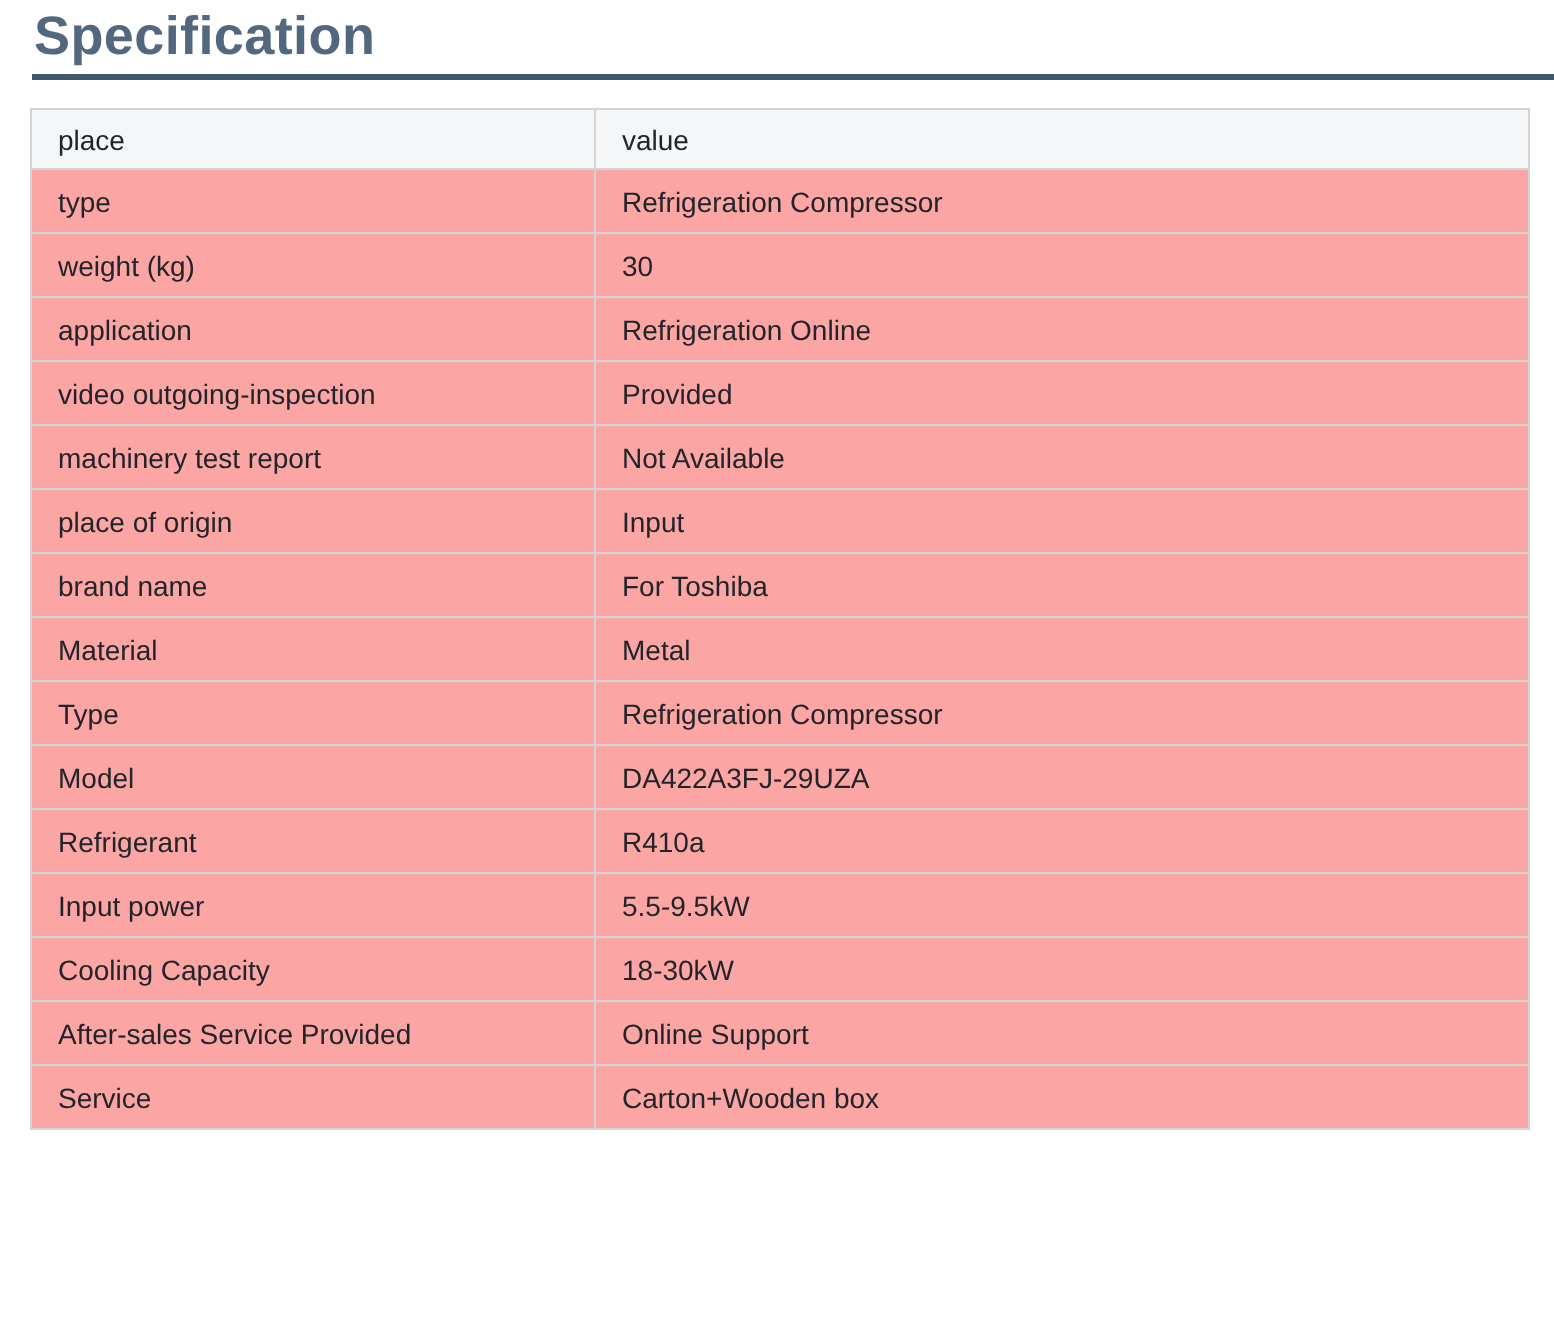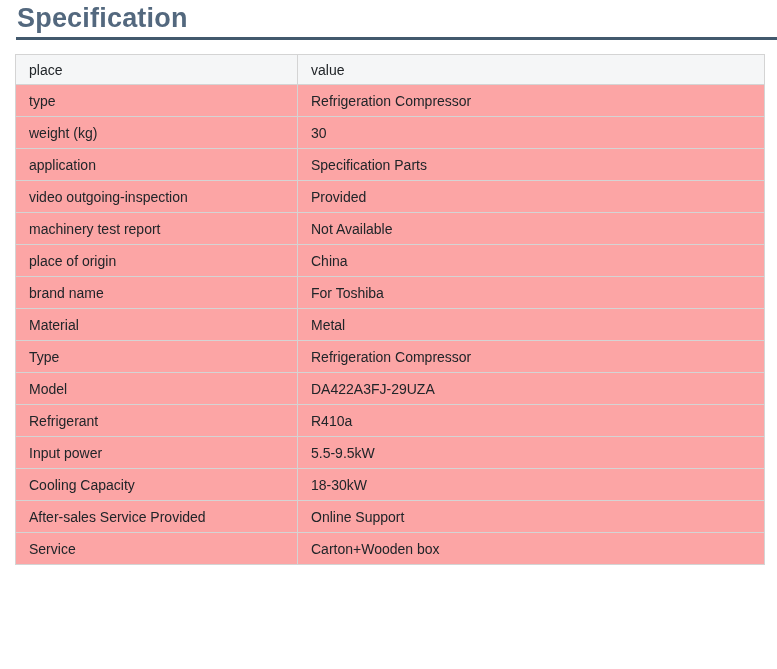--- a/index.html
+++ b/index.html
@@ -84,33 +84,33 @@
       <tr>
         <td>type</td>
         <td>Refrigeration Compressor</td>
       </tr>
       <tr>
         <td>weight (kg)</td>
         <td>30</td>
       </tr>
       <tr>
         <td>application</td>
-        <td>Specification Parts</td>
+        <td>Refrigeration Online</td>
       </tr>
       <tr>
         <td>video outgoing-inspection</td>
         <td>Provided</td>
       </tr>
       <tr>
         <td>machinery test report</td>
         <td>Not Available</td>
       </tr>
       <tr>
         <td>place of origin</td>
-        <td>China</td>
+        <td>Input</td>
       </tr>
       <tr>
         <td>brand name</td>
         <td>For Toshiba</td>
       </tr>
       <tr>
         <td>Material</td>
         <td>Metal</td>
       </tr>
       <tr>

